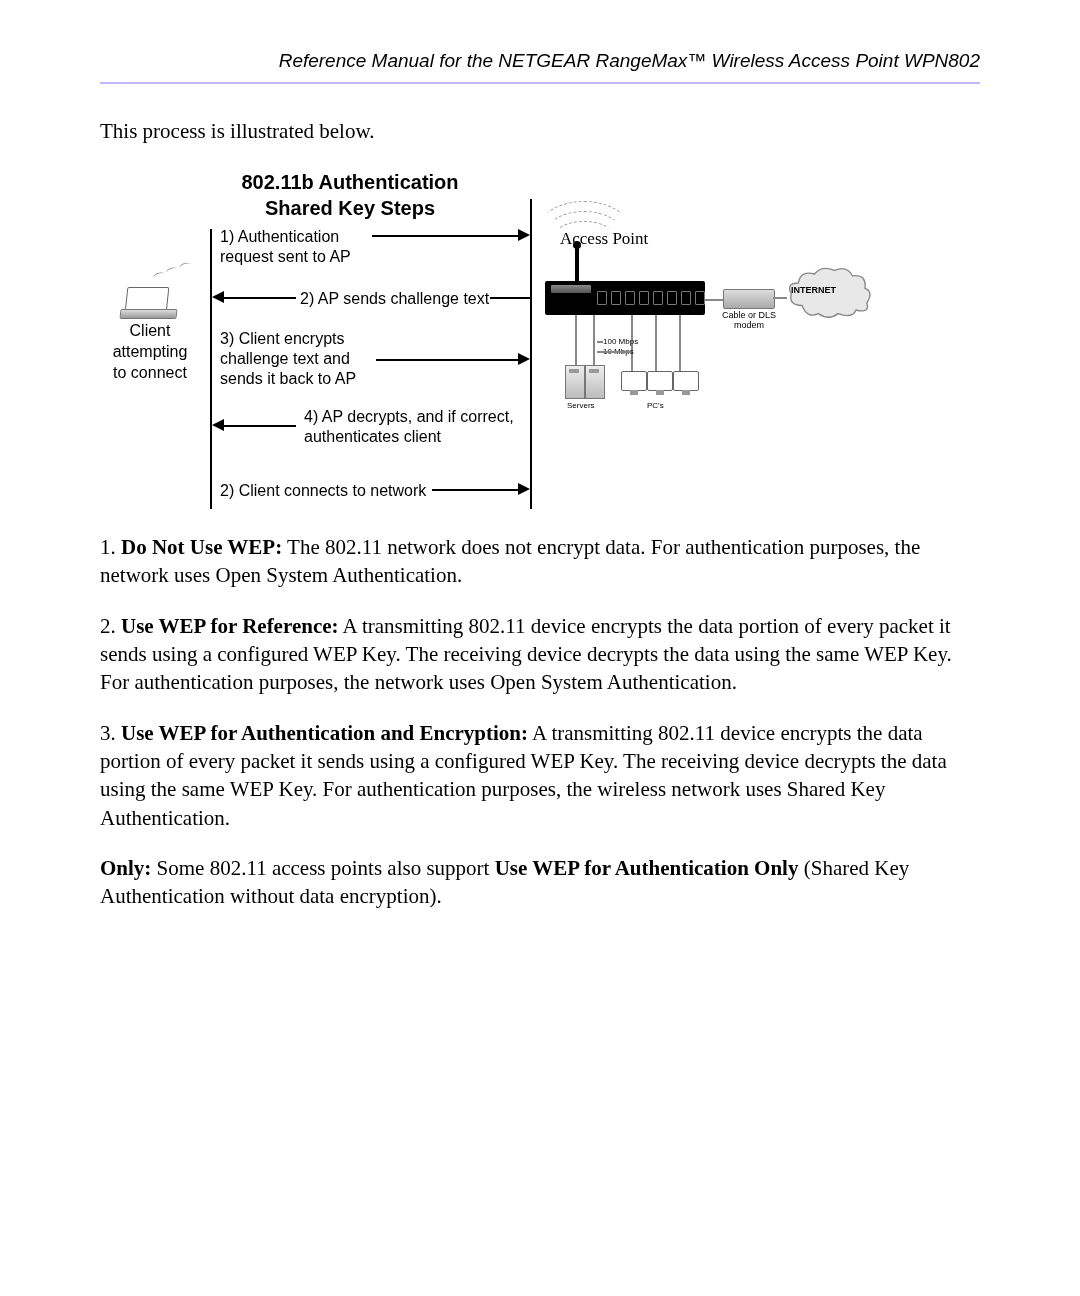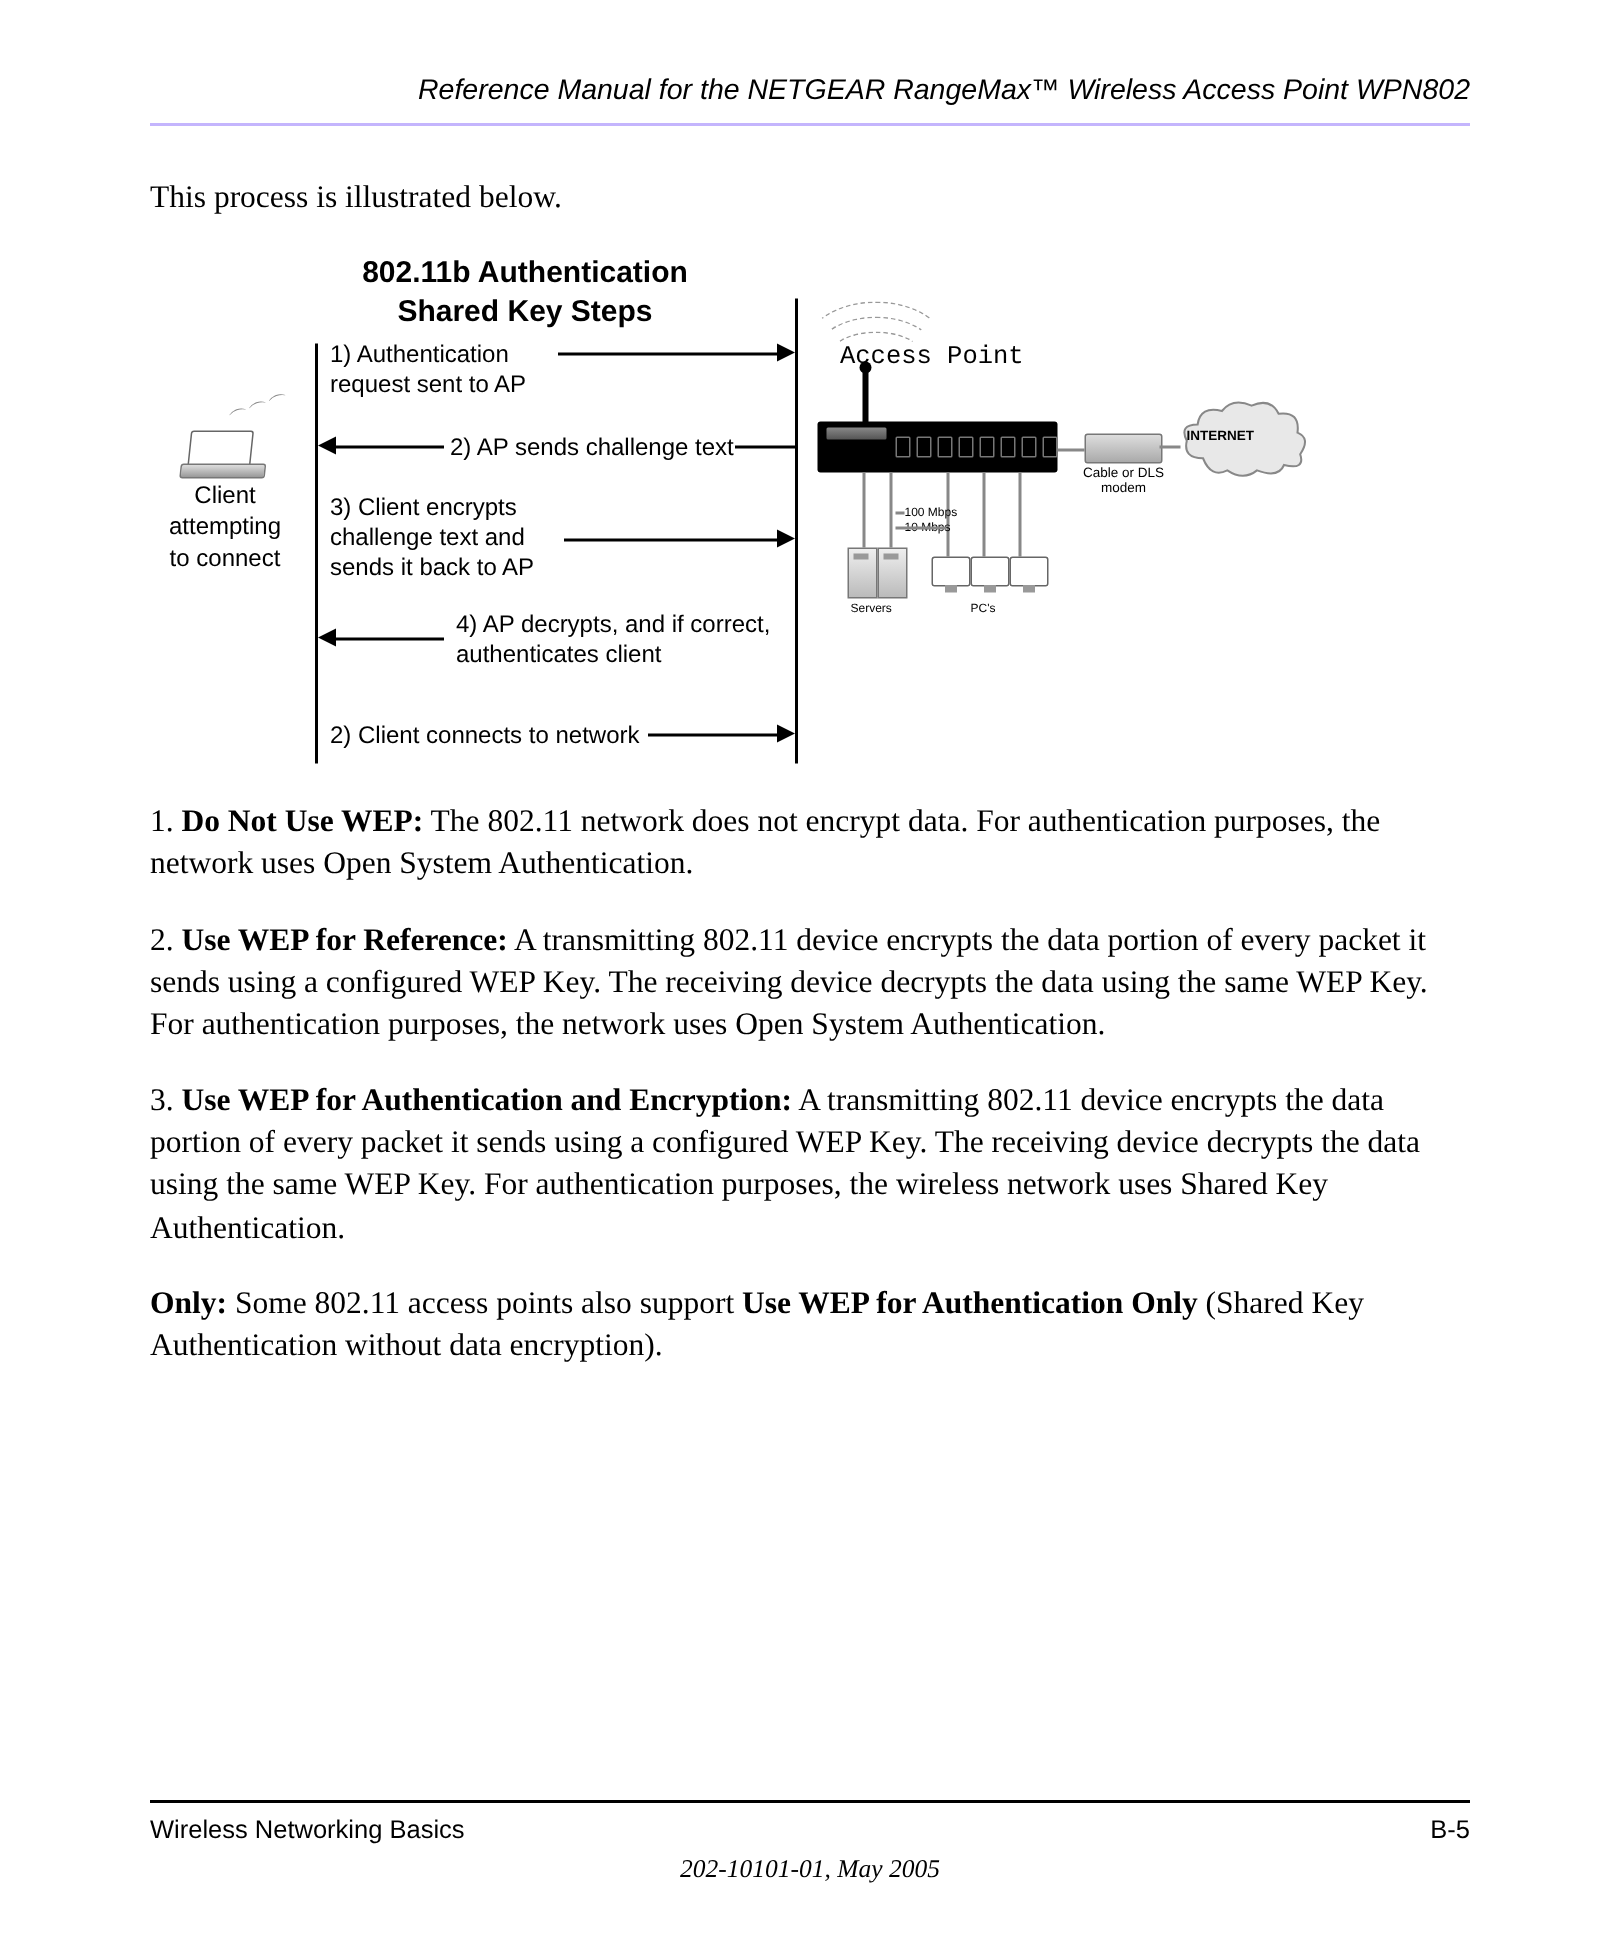--- a/index.html
+++ b/index.html
@@ -104,21 +104,21 @@
     border-left:12px solid #000;
   }
   .arrow-head-l {
     position:absolute; width:0; height:0;
     border-top:6px solid transparent;
     border-bottom:6px solid transparent;
     border-right:12px solid #000;
   }
   .ap-label {
     position:absolute; left:460px; top:60px;
-    font-family: Liberation Mono, monospace; font-size:17px;
+    font-family: Liberation Serif, serif; font-size:17px;
   }
   .network {
     position:absolute; left:435px; top:20px; width:340px; height:230px;
   }
   .ap-box {
     position:absolute; left:10px; top:92px; width:160px; height:34px;
     background:#000; border-radius:2px;
   }
   .ap-box::before{
     content:""; position:absolute; left:6px; top:4px; width:40px; height:8px;
@@ -332,21 +332,14 @@
   </p>
 
   <p class="body">
     3. <span class="b">Use WEP for Authentication and Encryption:</span><span> A transmitting 802.11 device encrypts the data portion of every packet it sends using a configured WEP Key. The receiving device decrypts the data using the same WEP Key. For authentication purposes, the wireless network uses Shared Key Authentication.</span>
   </p>
 
   <p class="body">
     <span class="b">Only:</span><span> Some 802.11 access points also support </span><span class="b">Use WEP for Authentication Only</span><span> (Shared Key Authentication without data encryption).</span>
   </p>
 
-  <div class="footer-block">
-    <div class="footer-rule">
-      <span>Wireless Networking Basics</span>
-      <span>B-5</span>
-    </div>
-    <div class="doc-id">202-10101-01, May 2005</div>
-  </div>
 
 </div>
 
 </body></html>

